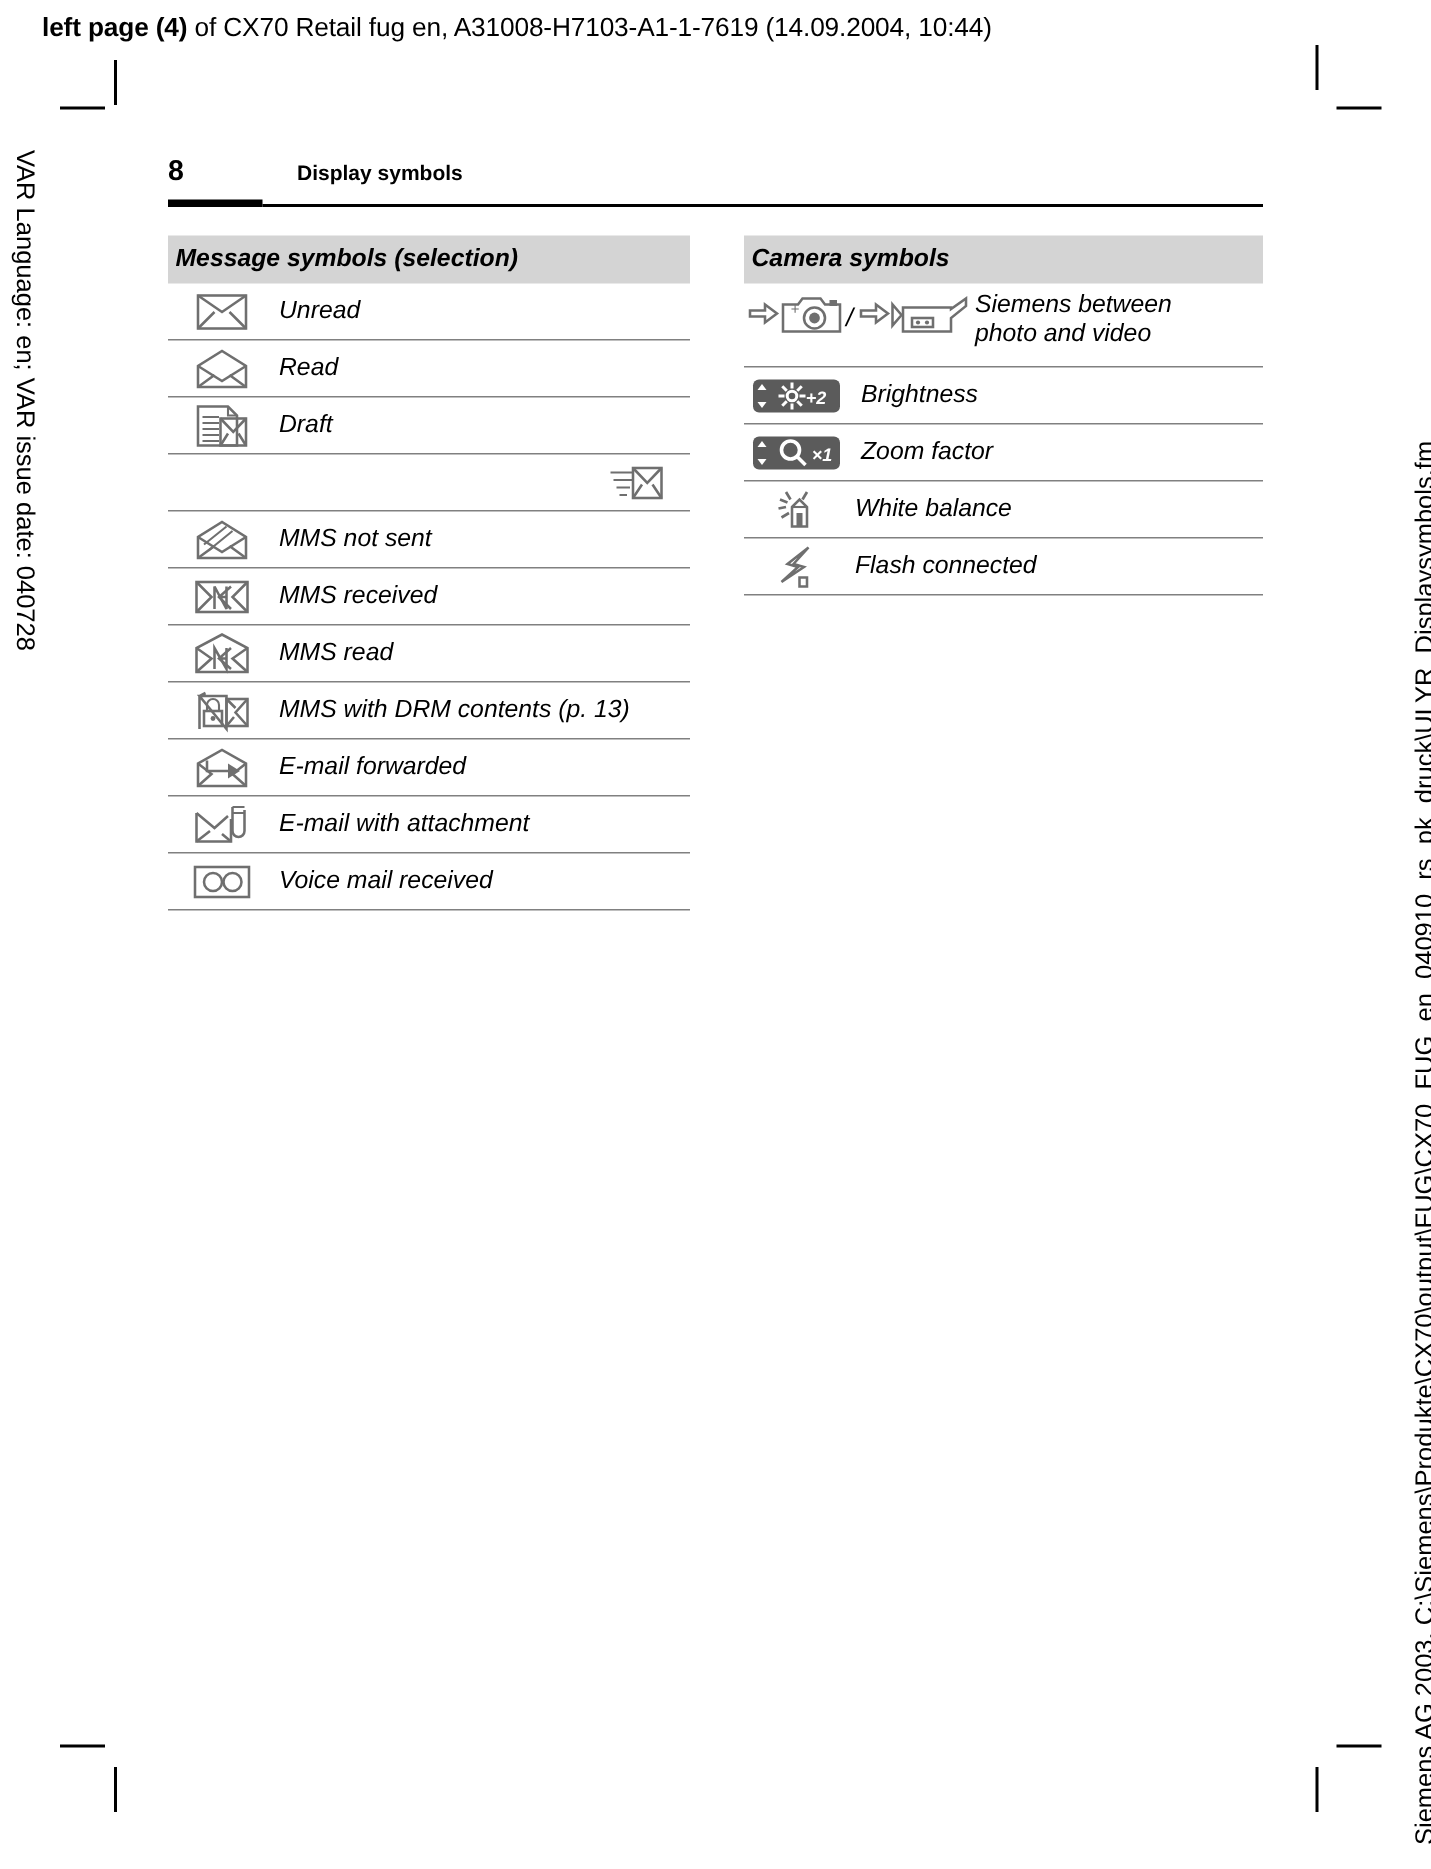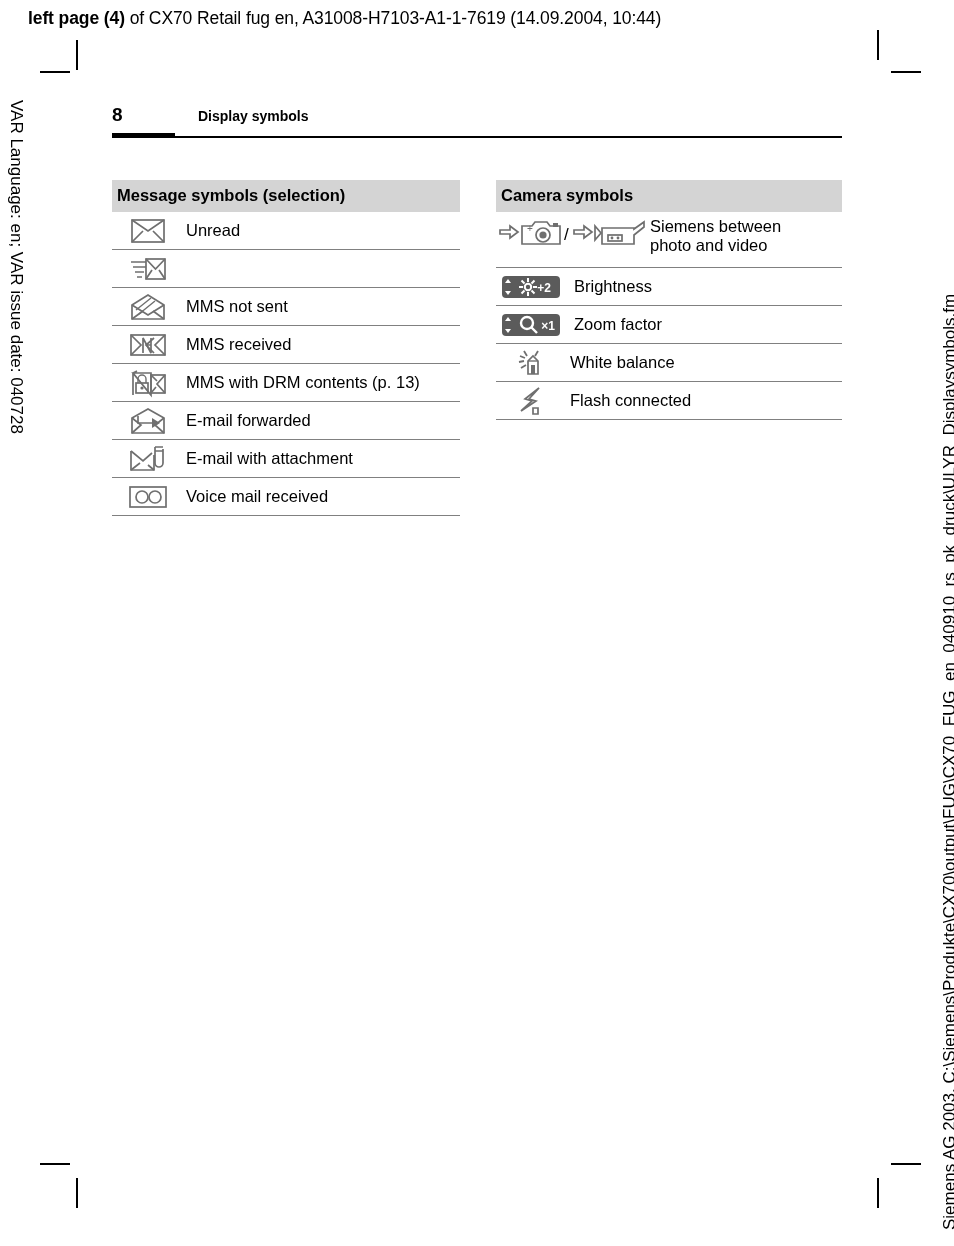--- a/index.html
+++ b/index.html
@@ -82,41 +82,43 @@
   .rule-thin {
     position: absolute;
     left: 63px; top: 3px;
     right: 0; height: 1.6px;
     background: #000000;
   }
 
   
   .tbl {
     position: absolute;
-    top: 180px;
+    top: 157px;
+    font-style: italic;
   }
   .tbl-left  { left: 112px; width: 348px; }
   .tbl-right { left: 496px; width: 346px; }
 
   .tbl-head {
     background: #d4d4d4;
     font-weight: bold;
     font-size: 16.5px;
     padding: 6px 5px 7px 5px;
     box-sizing: border-box;
     height: 32px;
     line-height: 19px;
   }
 
   .row {
     display: flex;
     align-items: center;
     border-bottom: 1.4px solid #808080;
     box-sizing: border-box;
     min-height: 38px;
+    justify-content: flex-end;
   }
   .row-tall { min-height: 56px; align-items: flex-start; padding-top: 5px;}
 
   .cell-icon {
     width: 72px;
     flex: 0 0 72px;
     display: flex;
     align-items: center;
     justify-content: center;
   }
@@ -181,21 +183,44 @@
     <div class="cell-icon">
       <svg width="34" height="24" viewBox="0 0 34 24">
         <rect class="gl" x="1" y="1" width="32" height="22"></rect>
         <path class="gl" d="M1 1 L17 12 L33 1"></path>
         <path class="gl" d="M1 23 L12 12 M33 23 L22 12"></path>
       </svg>
     </div>
     <div class="cell-label">Unread</div>
   </div>
 
-
+  <div class="row">
+    <div class="cell-icon">
+      <svg width="34" height="26" viewBox="0 0 34 26">
+        <path class="gl" d="M1 25 L1 11 L17 1 L33 11 L33 25 Z"></path>
+        <path class="gl" d="M1 11 L17 21 L33 11"></path>
+        <path class="gl" d="M1 25 L12 17 M33 25 L22 17"></path>
+      </svg>
+    </div>
+    <div class="cell-label">Read</div>
+  </div>
+
+  <div class="row">
+    <div class="cell-icon">
+      <svg width="34" height="28" viewBox="0 0 34 28">
+        <path class="gl" d="M1 1 L21 1 L27 7 L27 27 L1 27 Z"></path>
+        <path class="gl-thin" d="M21 1 L21 7 L27 7"></path>
+        <path class="gl-thin" d="M4 8 H15 M4 12 H15 M4 16 H15 M4 20 H15 M4 24 H15"></path>
+        <rect class="gl" x="16" y="9" width="17" height="18" fill="#ffffff"></rect>
+        <path class="gl" d="M16 9 L24.5 18 L33 9"></path>
+        <path class="gl" d="M16 27 L21 19 M33 27 L28 19"></path>
+      </svg>
+    </div>
+    <div class="cell-label">Draft</div>
+  </div>
 
   <div class="row">
     <div class="cell-icon">
       <svg width="36" height="24" viewBox="0 0 36 24">
         <path class="gl-thin" d="M1 5 H16 M3 10 H16 M5 15 H14 M7 20 H12"></path>
         <rect class="gl" x="16" y="2" width="19" height="20" fill="#ffffff"></rect>
         <path class="gl" d="M16 2 L25.5 12 L35 2"></path>
         <path class="gl" d="M16 22 L22 13 M35 22 L29 13"></path>
       </svg>
     </div>
@@ -219,20 +244,31 @@
         <rect class="gl" x="1" y="2" width="34" height="20"></rect>
         <path class="gl" d="M1 2 L11 12 L1 22"></path>
         <path class="gl" d="M35 2 L25 12 L35 22"></path>
         <path class="gl" d="M13 20 L13 5 L21 20 L21 5"></path>
         <path class="gl" d="M24 5 L16 12 L24 20 M16 12 L21 12"></path>
       </svg>
     </div>
     <div class="cell-label">MMS received</div>
   </div>
 
+  <div class="row">
+    <div class="cell-icon">
+      <svg width="36" height="27" viewBox="0 0 36 27">
+        <path class="gl" d="M1 26 L1 10 L18 1 L35 10 L35 26 Z"></path>
+        <path class="gl" d="M1 10 L11 17 L1 26 M35 10 L25 17 L35 26"></path>
+        <path class="gl" d="M13 24 L13 10 L21 24 L21 10"></path>
+        <path class="gl" d="M24 10 L16 17 L24 24 M16 17 L21 17"></path>
+      </svg>
+    </div>
+    <div class="cell-label">MMS read</div>
+  </div>
 
   <div class="row">
     <div class="cell-icon">
       <svg width="36" height="26" viewBox="0 0 36 26">
         <path class="gl" d="M3 25 L3 3 L7 1 M3 3 L21 3 L21 25 Z"></path>
         <path class="gl-thin" d="M8 13 L8 9 A4 4 0 0 1 16 9 L16 13"></path>
         <rect class="gl" x="6" y="13" width="12" height="10" fill="#ffffff"></rect>
         <circle class="gfill" cx="12" cy="18" r="1.6"></circle>
         <rect class="gl" x="21" y="5" width="14" height="18" fill="#ffffff"></rect>
         <path class="gl" d="M35 5 L27 14 L35 23"></path>

